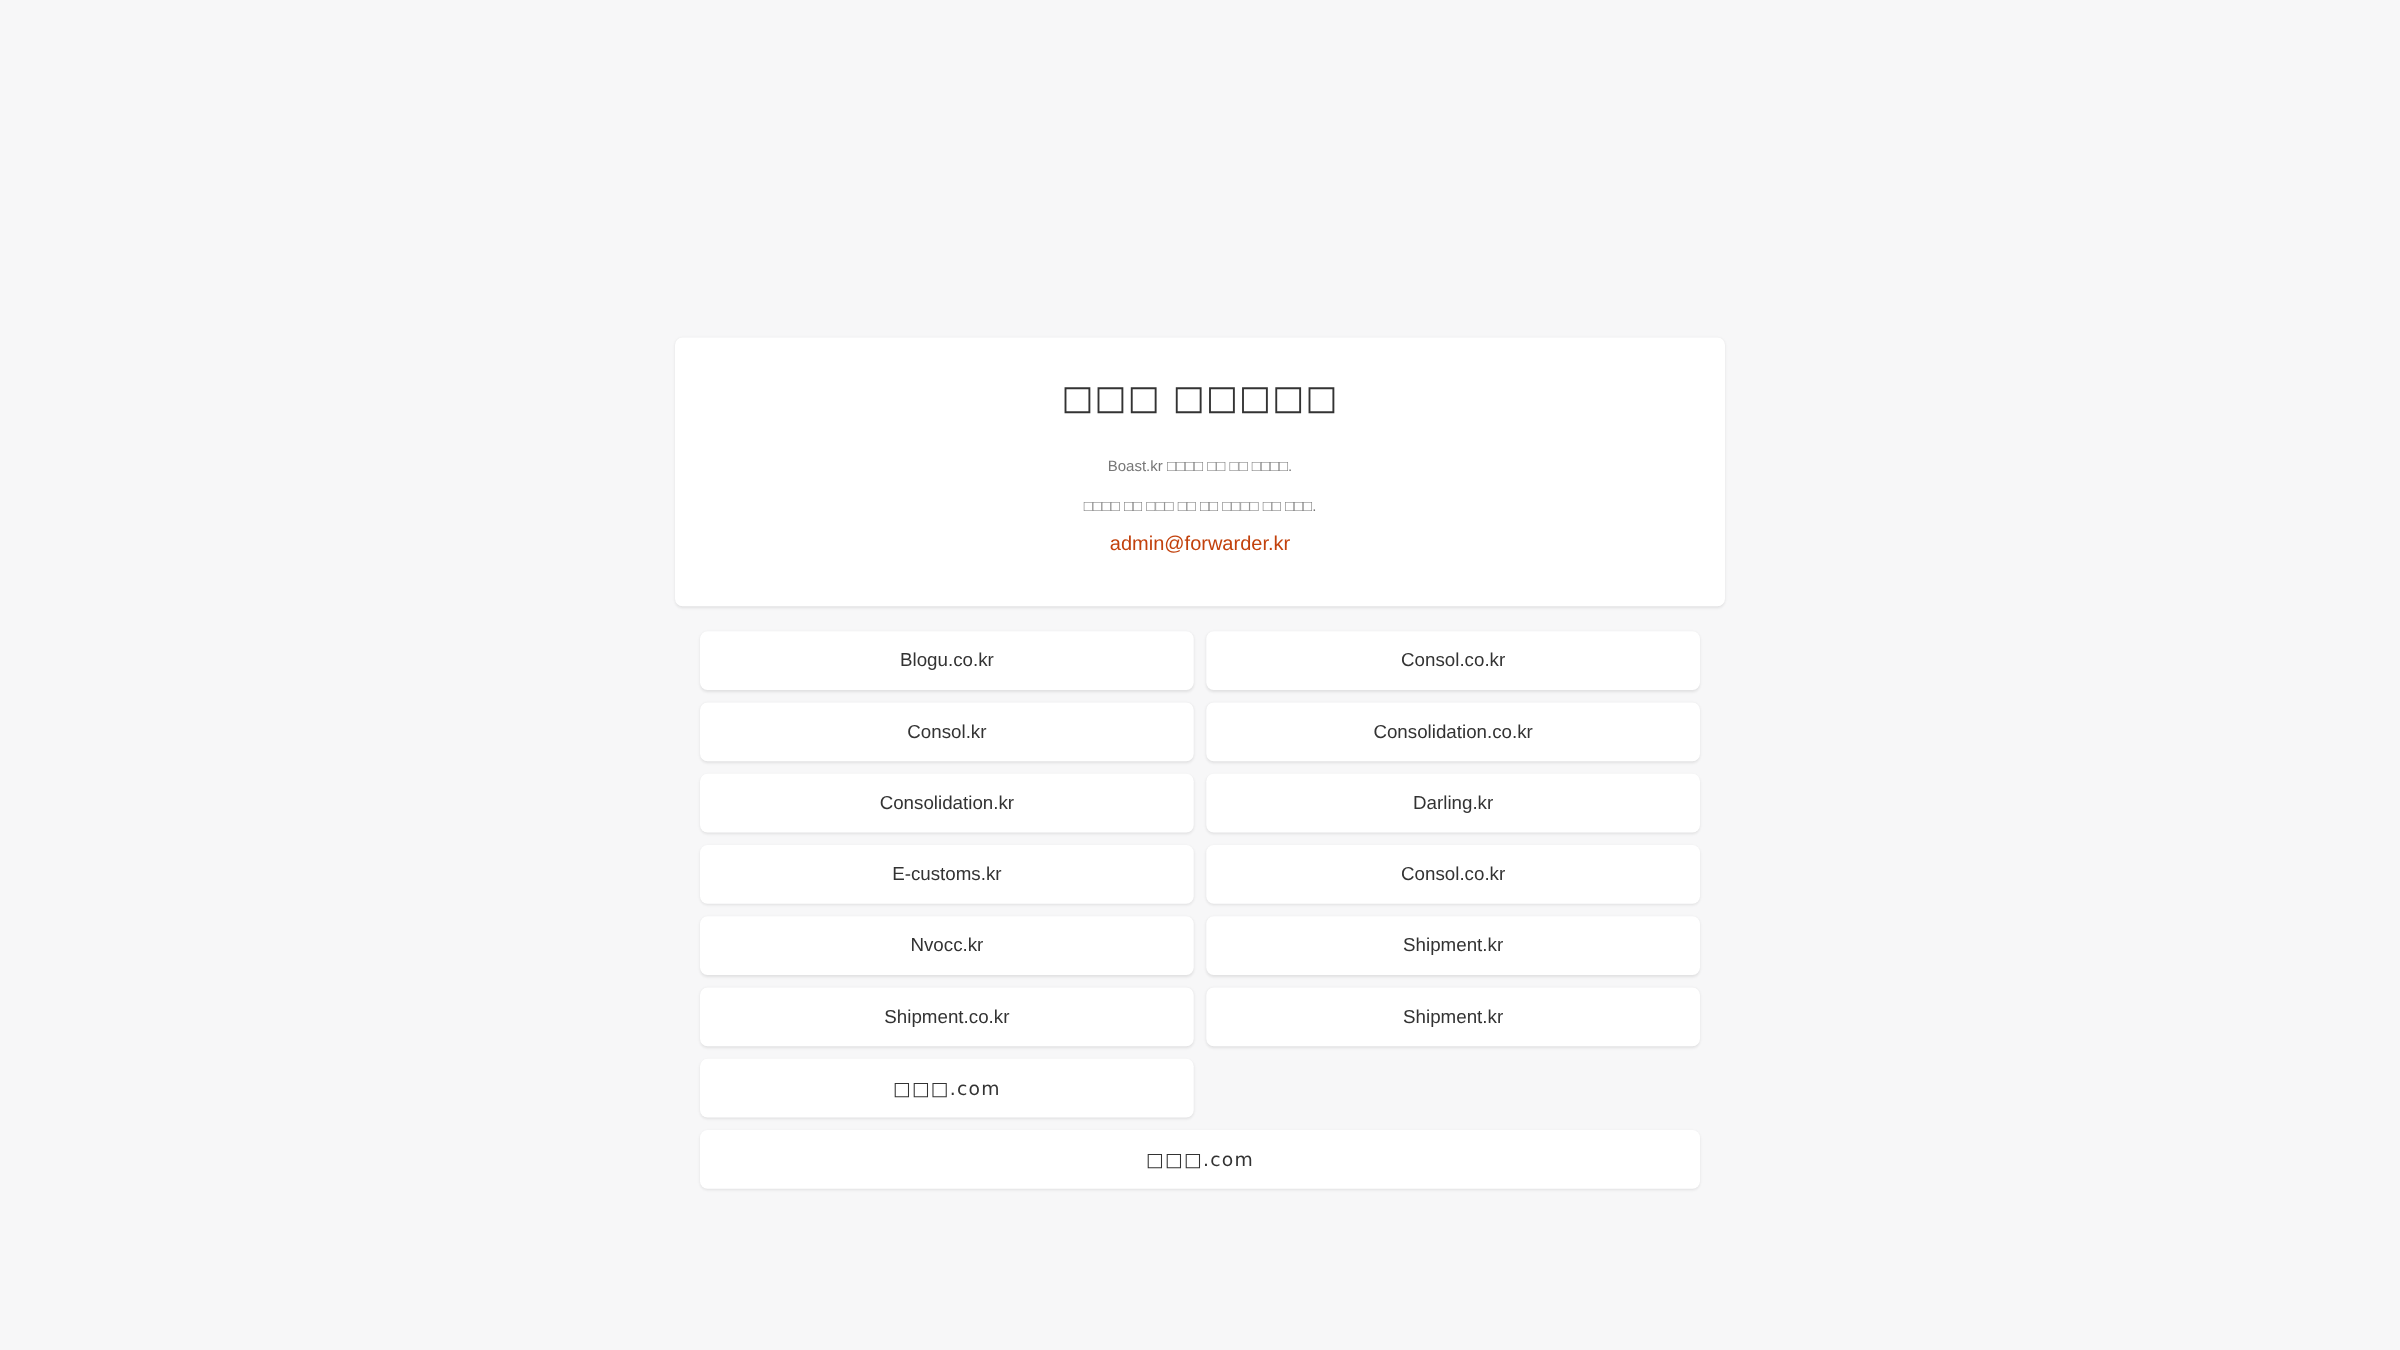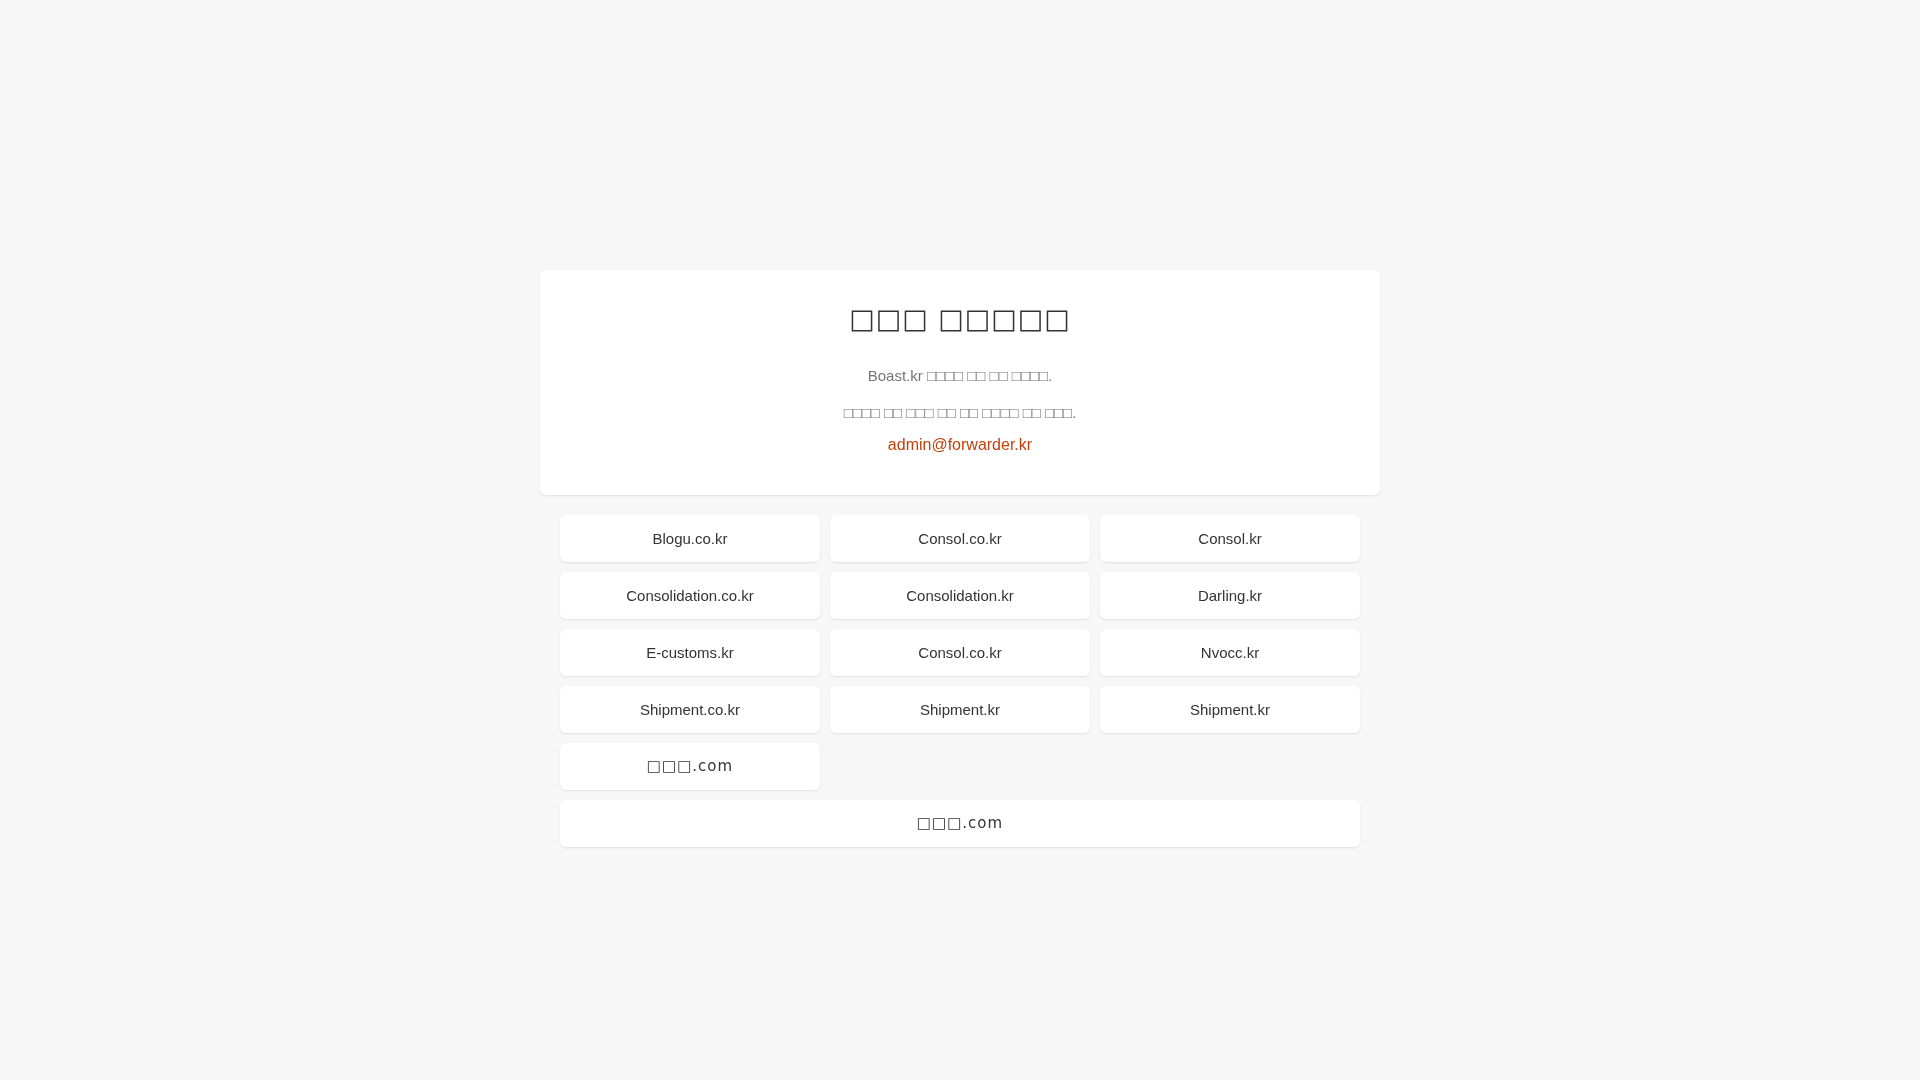--- a/index.html
+++ b/index.html
@@ -45,21 +45,21 @@
     font-size: 27px;
     line-height: 1.25;
     font-weight: 400;
     color: #333333;
     letter-spacing: 0.5px;
     margin-bottom: 28px;
     white-space: pre;
   }
 
   .notice-line {
-    font-size: 15px;
+    font-size: 12px;
     line-height: 1.55;
     color: #777777;
     margin-bottom: 14px;
     white-space: pre;
   }
 
   .notice-line:last-of-type { margin-bottom: 0; }
 
   .contact-link {
     display: inline-block;
@@ -68,21 +68,21 @@
     line-height: 1.4;
     color: #c2410c;
     text-decoration: none;
     cursor: pointer;
   }
 
   
   .domain-grid {
     margin-top: 20px;
     display: grid;
-    grid-template-columns: repeat(3, 1fr);
+    grid-template-columns: repeat(2, 1fr);
     gap: 10px;
     width: 800px;
     margin-left: 20px;
   }
 
   .domain-card {
     background: #ffffff;
     border-radius: 6px;
     box-shadow: 0 1px 3px rgba(0,0,0,0.055), 0 1px 2px rgba(0,0,0,0.045);
     height: 47px;
@@ -129,23 +129,23 @@
 
       <a class="domain-card" href="#">Consol.kr</a>
       <a class="domain-card" href="#">Consolidation.co.kr</a>
       <a class="domain-card" href="#">Consolidation.kr</a>
 
       <a class="domain-card" href="#">Darling.kr</a>
       <a class="domain-card" href="#">E-customs.kr</a>
 
       <a class="domain-card" href="#">Consol.co.kr</a>
       <a class="domain-card" href="#">Nvocc.kr</a>
+      <a class="domain-card" href="#">Shipment.kr</a>
+
       <a class="domain-card" href="#">Shipment.co.kr</a>
-
-      <a class="domain-card" href="#">Shipment.kr</a>
       <a class="domain-card" href="#">Shipment.kr</a>
       <a class="domain-card tofu" href="#">□□□.com</a>
 
       <a class="domain-card full-width tofu" href="#">□□□.com</a>
 
     </div>
 
   </div>
 </div>
 

